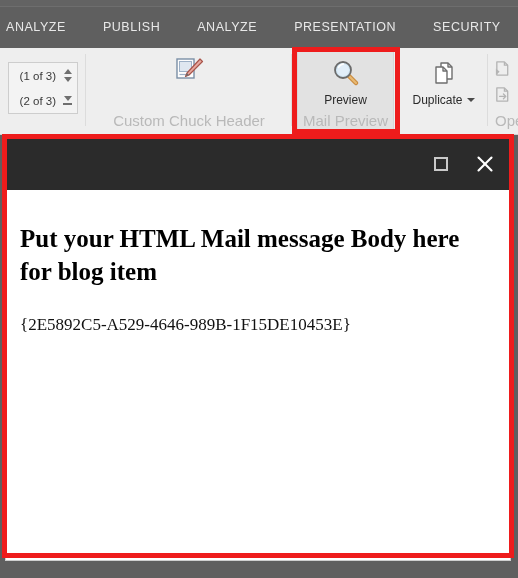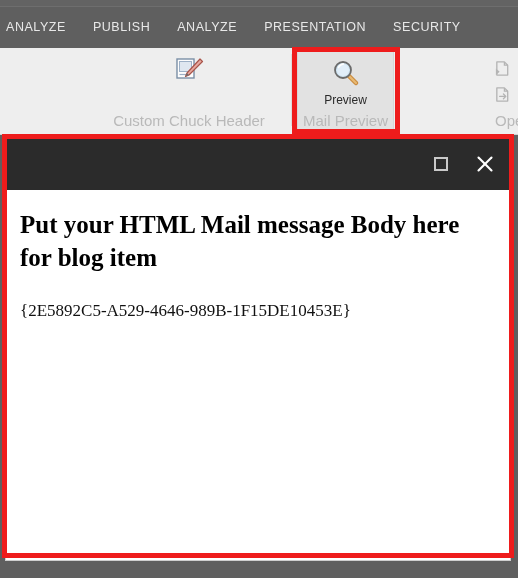--- a/index.html
+++ b/index.html
@@ -40,21 +40,21 @@
   .tab {
     color: #e8e8e8;
     font-size: 12.5px;
     letter-spacing: .55px;
     padding: 0 0;
     white-space: nowrap;
     line-height: 41px;
     cursor: default;
   }
   .tab.t0 { margin-left: 6px; }
-  .tab + .tab { margin-left: 27px; }
+  .tab + .tab { margin-left: 37px; }
 
   
   .ribbon {
     position: absolute;
     left: 0; top: 48px;
     width: 518px; height: 86px;
     background: #eeeeee;
     border-bottom: 1px solid #d2d2d2;
     overflow: hidden;
   }
@@ -219,21 +219,21 @@
     align-items: center;
     justify-content: center;
     cursor: default;
   }
   .sq {
     width: 14px; height: 14px;
     border: 2px solid #c9c9c9;
     box-sizing: border-box;
   }
   .dlg-body {
-    padding: 18px 14px 0 14px;
+    padding: 32px 14px 0 14px;
     background: #fff;
     height: 272px;
     box-sizing: border-box;
   }
   .dlg-heading {
     font-family: "Liberation Serif", serif;
     font-weight: bold;
     font-size: 25px;
     line-height: 1.33;
     color: #000;
@@ -256,20 +256,39 @@
   <div class="tabbar">
     <div class="tab t0">ANALYZE</div>
     <div class="tab">PUBLISH</div>
     <div class="tab">ANALYZE</div>
     <div class="tab">PRESENTATION</div>
     <div class="tab">SECURITY</div>
   </div>
 
   <div class="ribbon">
 
+    <div class="rgroup" id="group-pager">
+      <div class="stepper">
+        <div class="stepper-row">
+          <span class="stepper-val">(1 of 3)</span>
+          <span class="arrows">
+            <span class="ar-up"></span>
+            <span class="ar-dn"></span>
+          </span>
+        </div>
+        <div class="stepper-row">
+          <span class="stepper-val">(2 of 3)</span>
+          <span class="arrows">
+            <span class="ar-dn" style="margin-top:0"></span>
+            <span class="ar-bar"></span>
+          </span>
+        </div>
+      </div>
+      <div class="gsep"></div>
+    </div>
 
     <div class="rgroup" id="group-chuck">
       <div class="bigbtn" id="btn-chuck">
         <div class="bigicon">
           <svg width="30" height="28" viewBox="0 0 30 28">
             <rect x="3" y="3" width="17" height="19" fill="#fdfdfd" stroke="#7b8fa6" stroke-width="1.4"></rect>
             <rect x="5.5" y="5.5" width="12" height="10" fill="#dfe7f0" stroke="#9db0c6" stroke-width="1"></rect>
             <line x1="5.5" y1="18.5" x2="15" y2="18.5" stroke="#9db0c6" stroke-width="1.2"></line>
             <path d="M26 3 L28.5 5.5 L15 19 L11.5 20.5 L13 17 Z" fill="#e8a9a0" stroke="#a8544a" stroke-width="1.2" stroke-linejoin="round"></path>
             <path d="M11.5 20.5 L13 17 L15 19 Z" fill="#6d6d6d"></path>
@@ -291,20 +310,36 @@
             <circle cx="11" cy="11" r="6" fill="#e4f0fa" opacity="0.85"></circle>
             <path d="M6.5 8.5 a6 6 0 0 1 5-3.5" stroke="#ffffff" stroke-width="1.6" fill="none" stroke-linecap="round"></path>
           </svg>
         </div>
         <div class="biglabel">Preview</div>
       </div>
       <div class="glabel">Mail Preview</div>
       <div class="gsep"></div>
     </div>
 
+    <div class="rgroup" id="group-dup">
+      <div class="bigbtn" id="btn-duplicate">
+        <div class="bigicon">
+          <svg width="28" height="28" viewBox="0 0 28 28">
+            <path d="M11 4 h7 l4 4 v12 h-11 z" fill="#ffffff" stroke="#6e6e6e" stroke-width="1.4" stroke-linejoin="round"></path>
+            <path d="M18 4 v4 h4" fill="none" stroke="#6e6e6e" stroke-width="1.4" stroke-linejoin="round"></path>
+            <path d="M6 8 h7 l4 4 v12 h-11 z" fill="#ffffff" stroke="#6e6e6e" stroke-width="1.4" stroke-linejoin="round"></path>
+            <path d="M13 8 v4 h4" fill="none" stroke="#6e6e6e" stroke-width="1.4" stroke-linejoin="round"></path>
+          </svg>
+        </div>
+        <div class="biglabel">
+          <span>Duplicate</span><span class="caret"></span>
+        </div>
+      </div>
+      <div class="gsep"></div>
+    </div>
 
     <div class="rgroup" id="group-open">
       <div class="smallbtn" id="sbtn-1">
         <svg width="17" height="17" viewBox="0 0 18 18">
           <path d="M3 2 h8 l3.5 3.5 V16 H3 z" fill="none" stroke="#b4b4b4" stroke-width="1.4" stroke-linejoin="round"></path>
           <path d="M11 2 v3.5 h3.5" fill="none" stroke="#b4b4b4" stroke-width="1.3"></path>
           <path d="M2 9 l4 3.5 -4 3.5 z" fill="#b4b4b4"></path>
         </svg>
         <span></span>
       </div>

